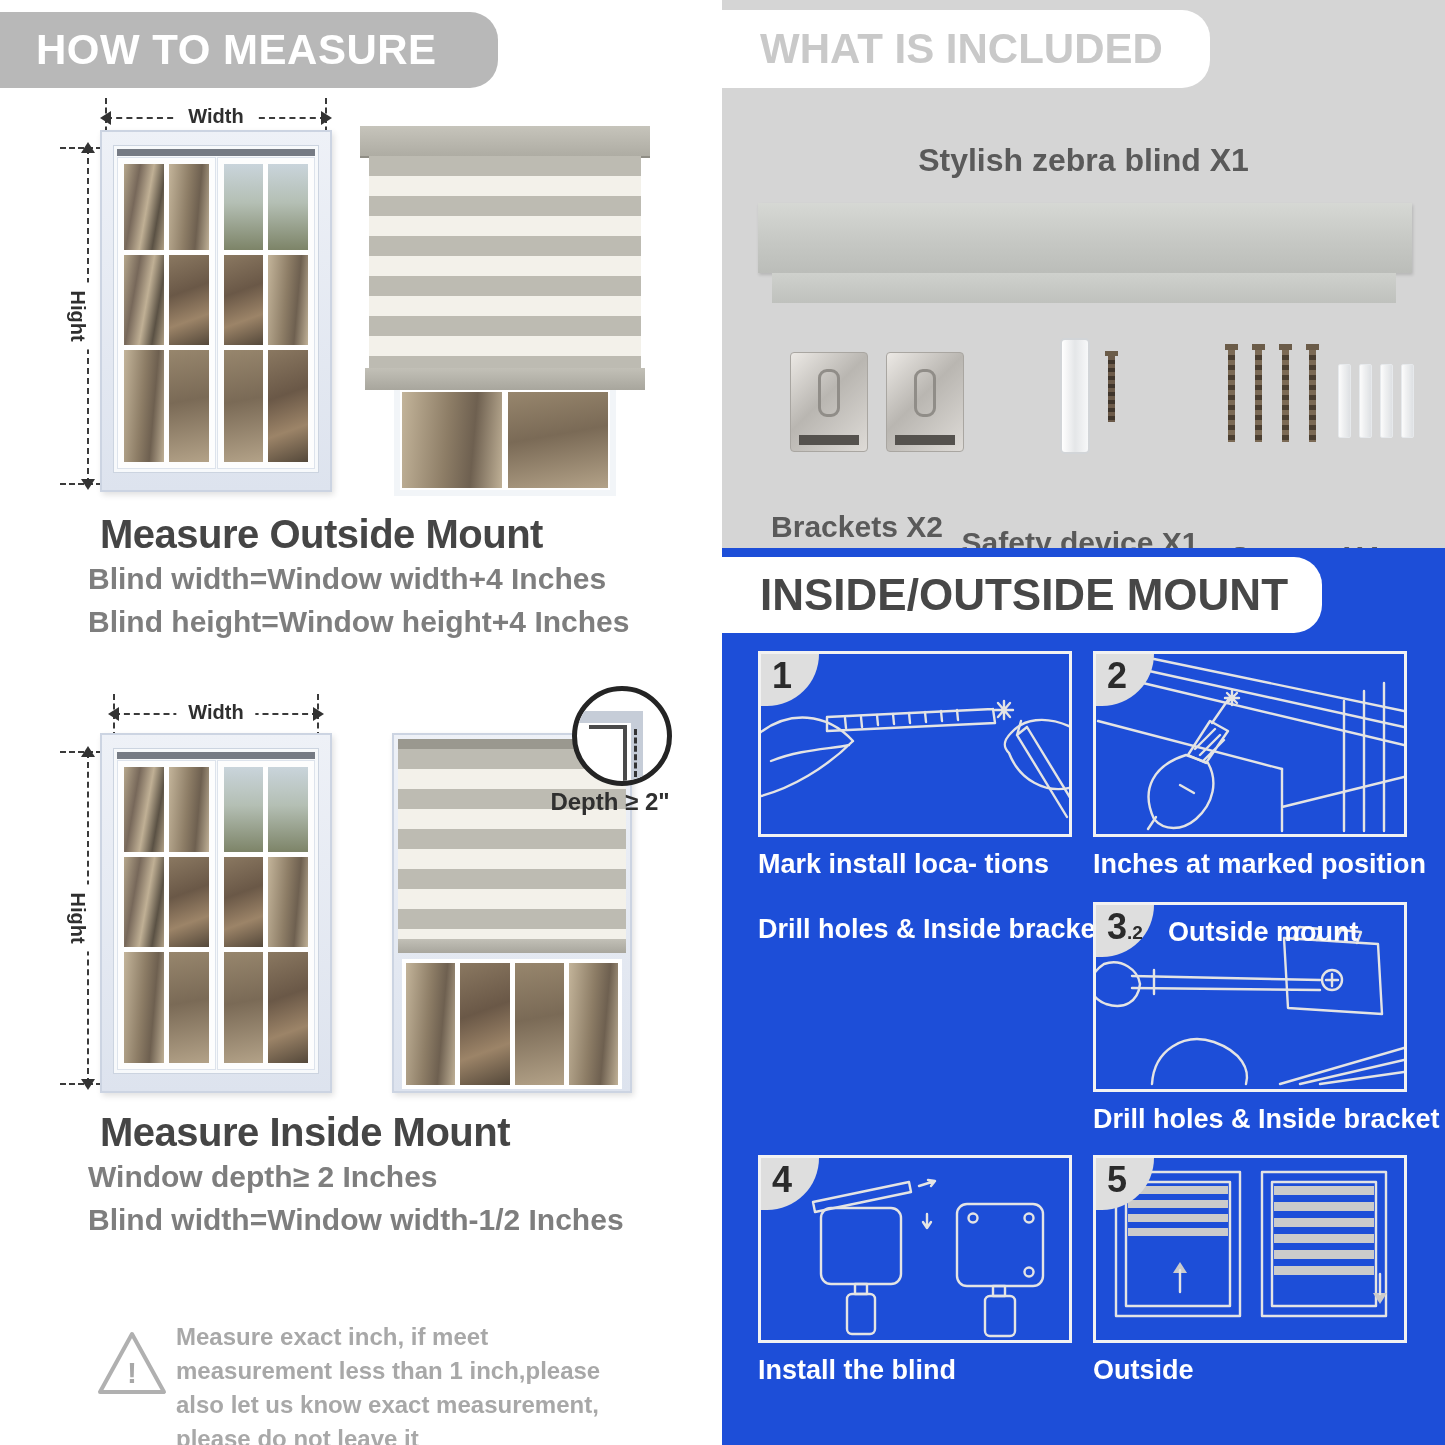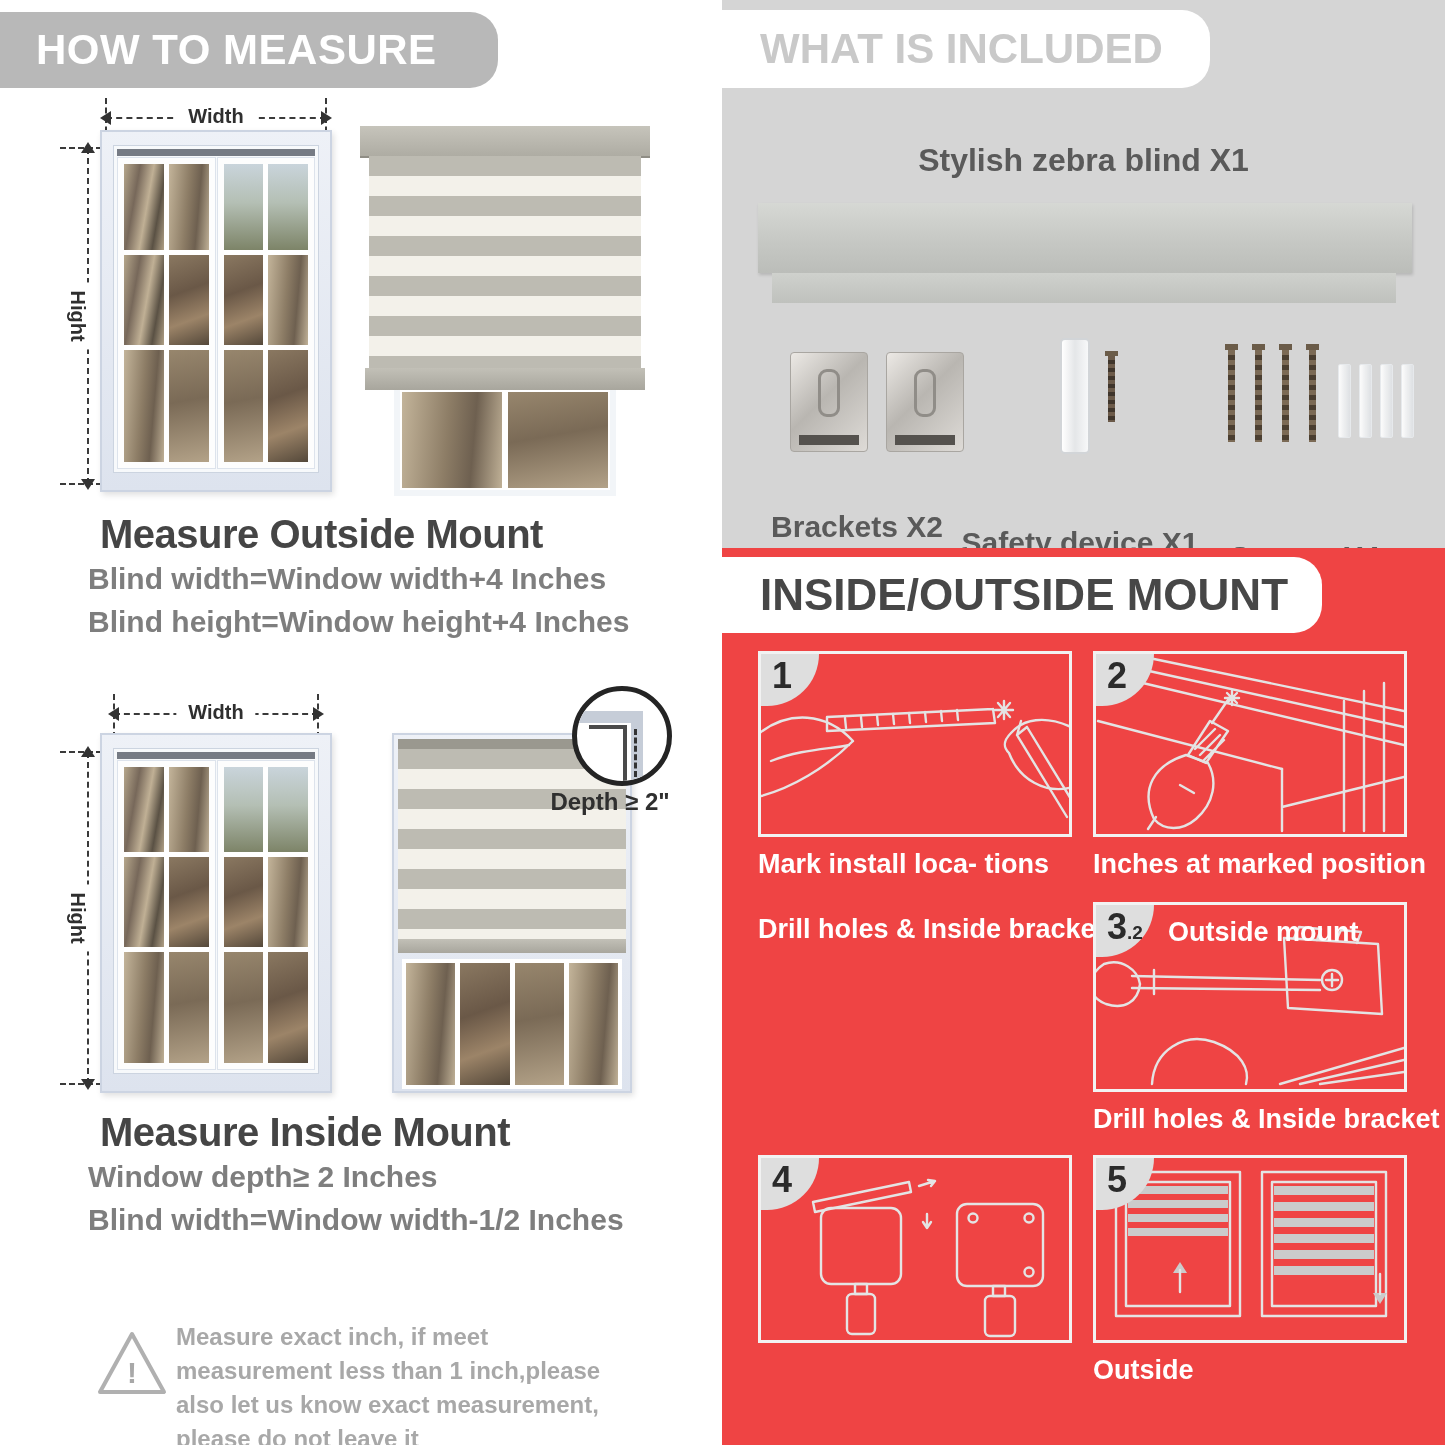--- a/index.html
+++ b/index.html
@@ -12,21 +12,21 @@
     padding-left:36px;box-sizing:border-box;letter-spacing:.5px;}
   .banner-white{position:absolute;background:#fff;border-radius:0 28px 28px 0;font-weight:bold;
     box-sizing:border-box;}
   .banner-included{left:0;top:10px;width:488px;height:78px;color:#c9c9c9;font-size:42px;
     line-height:78px;padding-left:38px;}
   .banner-mount{left:0;top:9px;width:600px;height:76px;color:#474747;font-size:44px;
     line-height:76px;padding-left:38px;}
 
   
   .panel-light{position:absolute;left:722px;top:0;width:723px;height:548px;background:#d5d5d5;}
-  .panel-dark{position:absolute;left:722px;top:548px;width:723px;height:897px;background:#ef4444;text-decoration:underline;}
+  .panel-dark{position:absolute;left:722px;top:548px;width:723px;height:897px;background:#1d4ed8;text-decoration:underline;}
 
   
   .sec-title{position:absolute;left:100px;color:#454545;font-weight:bold;font-size:40px;letter-spacing:-.5px;}
   .sec-line{position:absolute;left:88px;color:#7e7e7e;font-weight:bold;font-size:30px;}
   .warn-text{position:absolute;left:176px;top:1320px;width:452px;color:#a8a8a8;font-weight:600;
     font-size:24px;line-height:1.42;}
   .warn-tri{position:absolute;left:94px;top:1326px;width:76px;height:76px;}
   .warn-mark{position:absolute;left:33px;top:30px;color:#a8a8a8;font-weight:bold;font-size:30px;}
 
   
@@ -377,20 +377,21 @@
           <rect x="86" y="132" width="28" height="40" rx="5"></rect>
           <path d="M166,52 v14 M166,66 l-4,-6 M166,66 l4,-6"></path>
           <rect x="196" y="42" width="86" height="82" rx="10"></rect>
           <circle cx="212" cy="56" r="4.5"></circle>
             <circle cx="268" cy="56" r="4.5"></circle>
             <circle cx="268" cy="110" r="4.5"></circle>
           <rect x="232" y="124" width="12" height="10"></rect>
           <rect x="224" y="134" width="30" height="40" rx="5"></rect>
         </svg>
       </div>
+      <div class="scap">Install the blind</div>
     </div>
 
     <div class="cell" style="left:371px;top:607px;">
       <div class="sbox" style="height:182px;">
         <div class="badge">
           <span>5</span><span class="sub"></span>
         </div>
         <svg viewBox="0 0 308 174" fill="none" stroke="#e4e4e4" stroke-width="2.4" stroke-linecap="round" stroke-linejoin="round">
           <rect x="20" y="10" width="124" height="144"></rect>
           <rect x="30" y="20" width="104" height="124"></rect>

